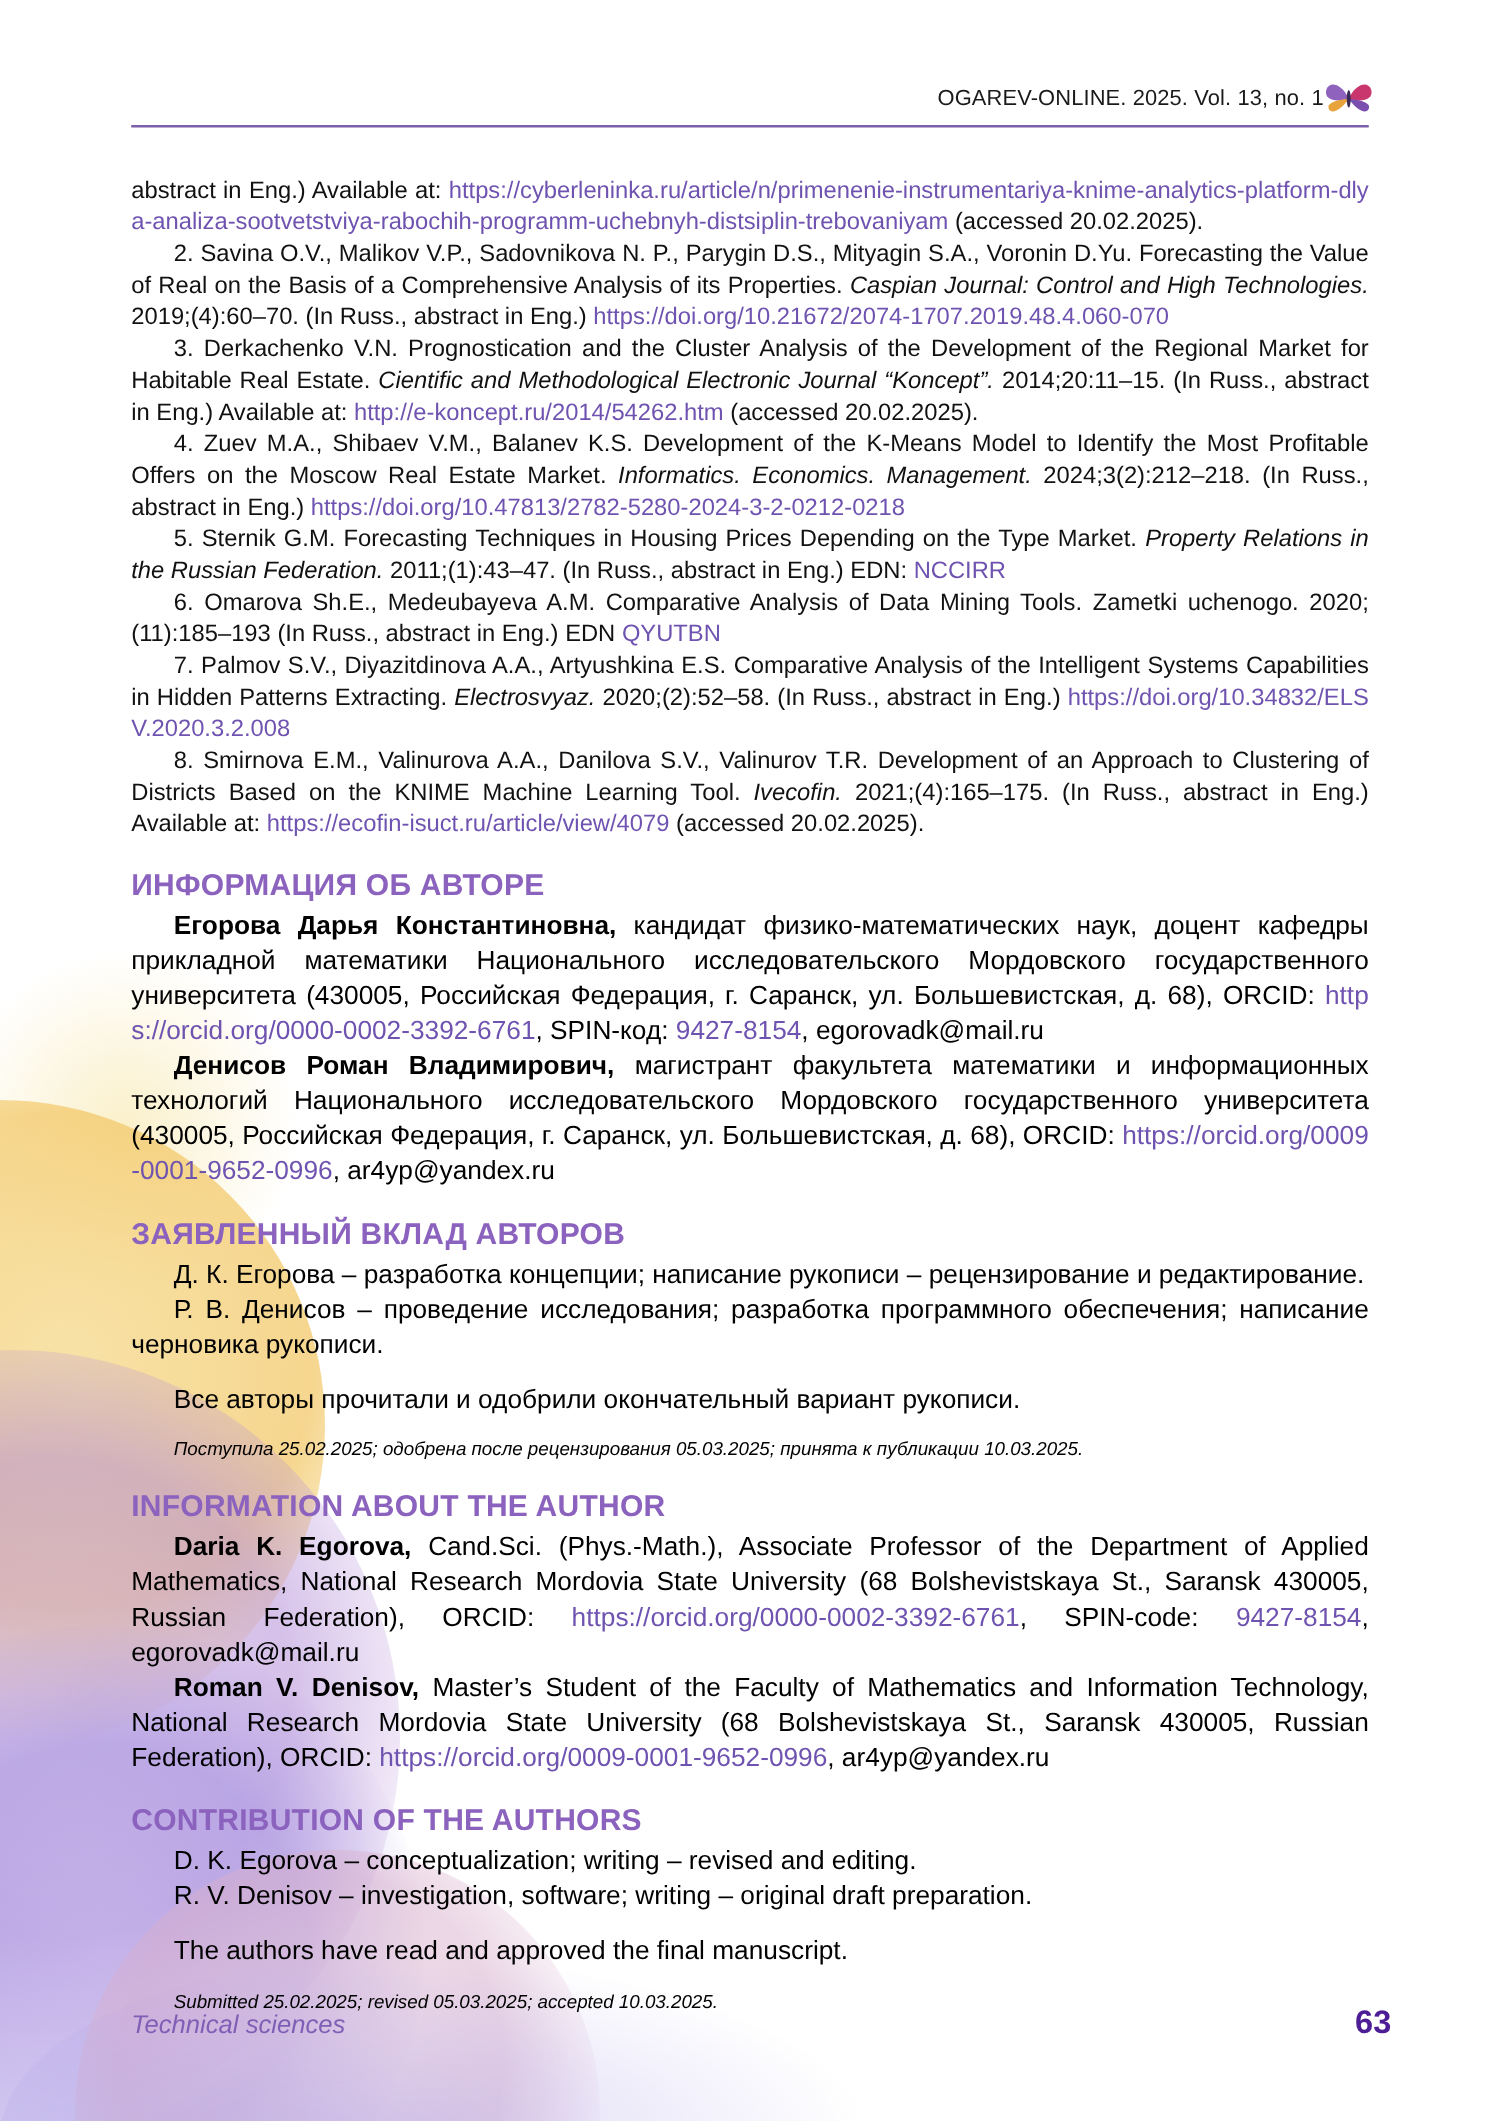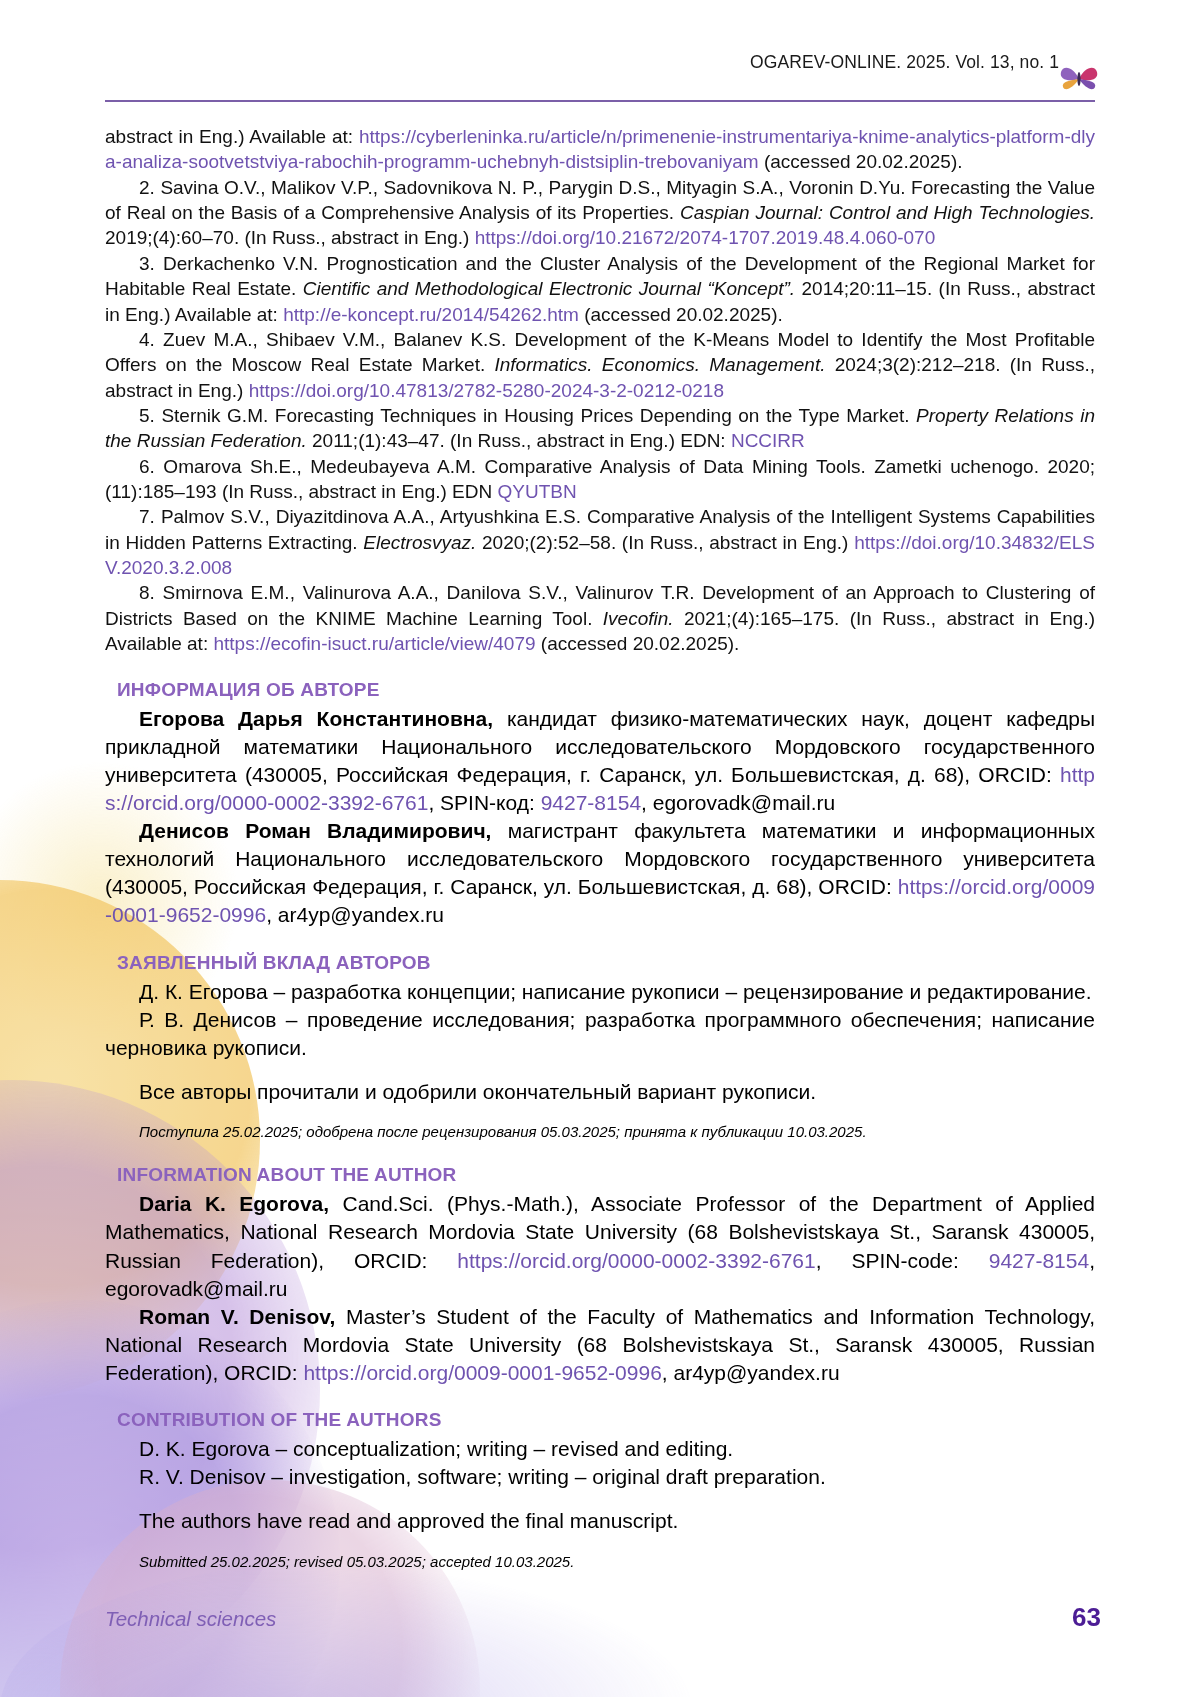--- a/index.html
+++ b/index.html
@@ -72,21 +72,21 @@
     z-index: 2;
     width: 1200px;
     height: 1697px;
     box-sizing: border-box;
     padding: 0 105px;
   }
 
   
   .header {
     position: relative;
-    padding-top: 52px;
+    padding-top: 68px;
     height: 46px;
   }
   .header-title {
     text-align: right;
     font-size: 17.5px;
     letter-spacing: .1px;
     color: #1a1a1a;
     padding-right: 36px;
     white-space: nowrap;
   }
@@ -121,23 +121,23 @@
     hyphens: auto;
   }
   p.first {
     text-indent: 0;
   }
   .lnk { color: #6f53b0; word-break: break-all; }
   .ital { font-style: italic; }
 
   h2.sec {
     color: #8b62bd;
-    font-size: 19px;
+    font-size: 24px;
     font-weight: bold;
-    margin: 22px 0 4px 12px;
+    margin: 22px 0 4px 0;
     letter-spacing: .2px;
   }
 
   p.para {
     margin: 0;
     text-indent: 34px;
     text-align: justify;
     font-size: 21px;
     line-height: 1.34;
     hyphens: auto;
@@ -150,21 +150,21 @@
     text-indent: 34px;
     line-height: 1.35;
     font-style: italic;
   }
   .gap { height: 16px; }
 
   
   .footer {
     position: absolute;
     left: 105px;
-    right: 99px;
+    right: 87px;
     bottom: 64px;
     display: flex;
     align-items: baseline;
     justify-content: space-between;
     gap: 44px;
   }
   .footer-left {
     font-size: 20.5px;
     font-style: italic;
     color: #7f5fb5;

